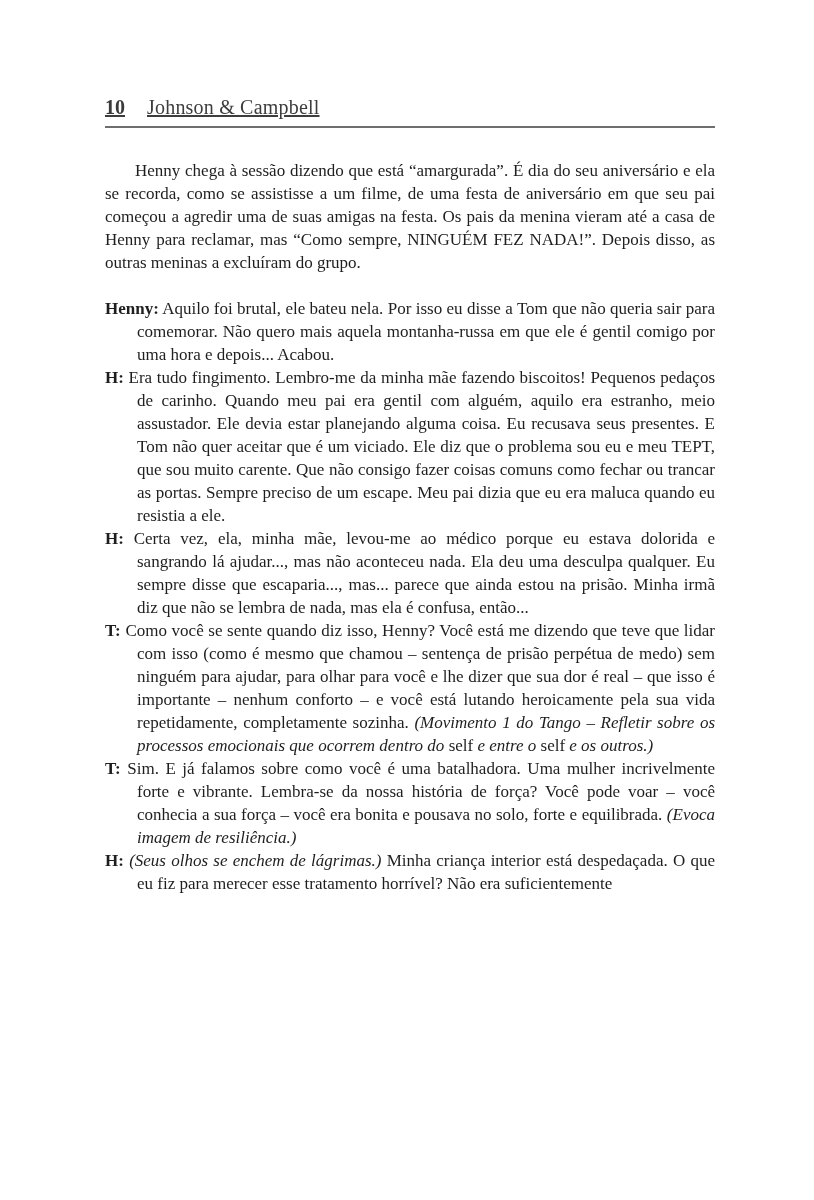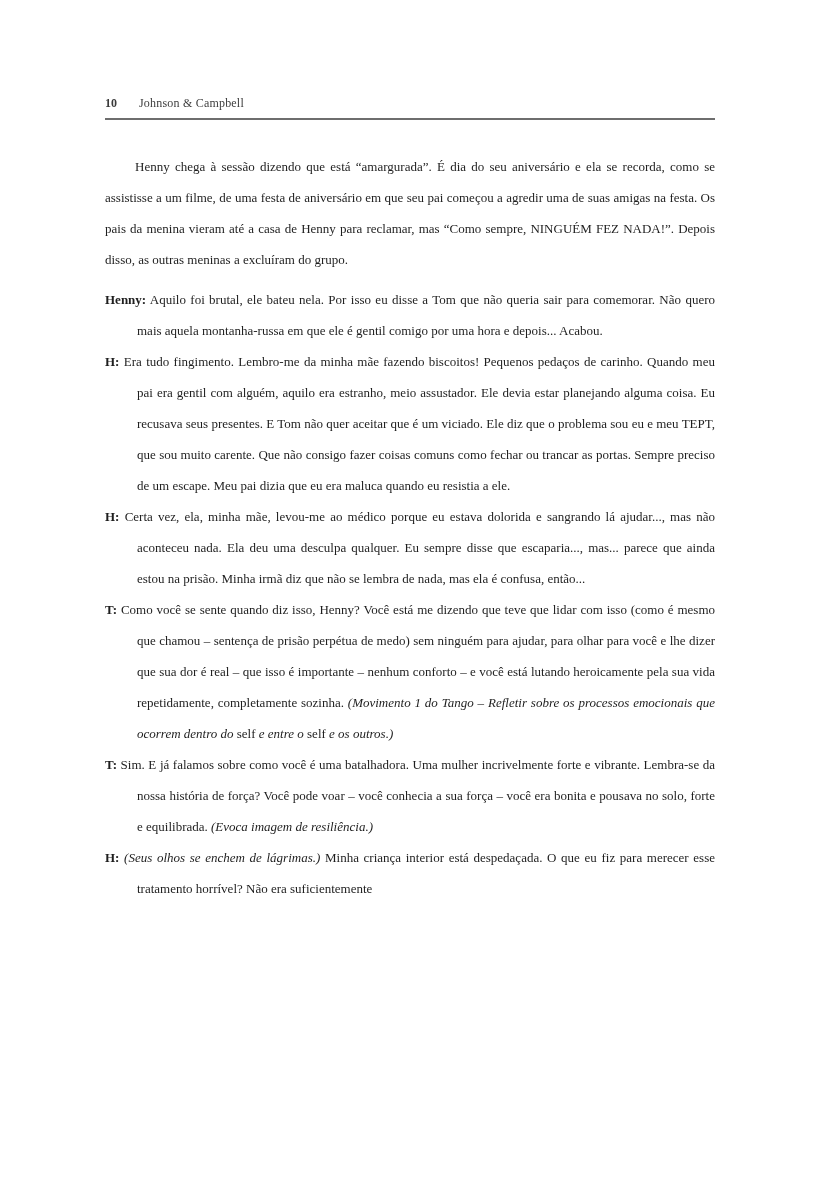--- a/index.html
+++ b/index.html
@@ -17,45 +17,46 @@
   }
   .page {
     position: absolute;
     left: 105px;
     top: 96px;
     width: 610px;
   }
   .running-head {
     display: flex;
     align-items: center;
-    font-size: 12px;
+    font-size: 20px;
     color: #3d3d3d;
     border-bottom: 2px solid #6e6e6e;
     padding-bottom: 7px;
+    text-decoration: underline;
   }
   .running-head .pagenum {
     font-weight: bold;
     margin-right: 22px;
     color: #3a3a3a;
   }
   .running-head .title {
     font-weight: normal;
     letter-spacing: 0.2px;
   }
   .body-text {
-    font-size: 13px;
-    line-height: 31px;
+    font-size: 17px;
+    line-height: 23px;
     text-align: justify;
   }
   .intro {
     margin: 31px 0 0 0;
     text-indent: 30px;
   }
   .dialogue {
-    margin-top: 9px;
+    margin-top: 23px;
   }
   .entry {
     margin: 0;
     padding-left: 32px;
     text-indent: -32px;
   }
   .entry .speaker {
     font-weight: bold;
   }
   .entry .it {

